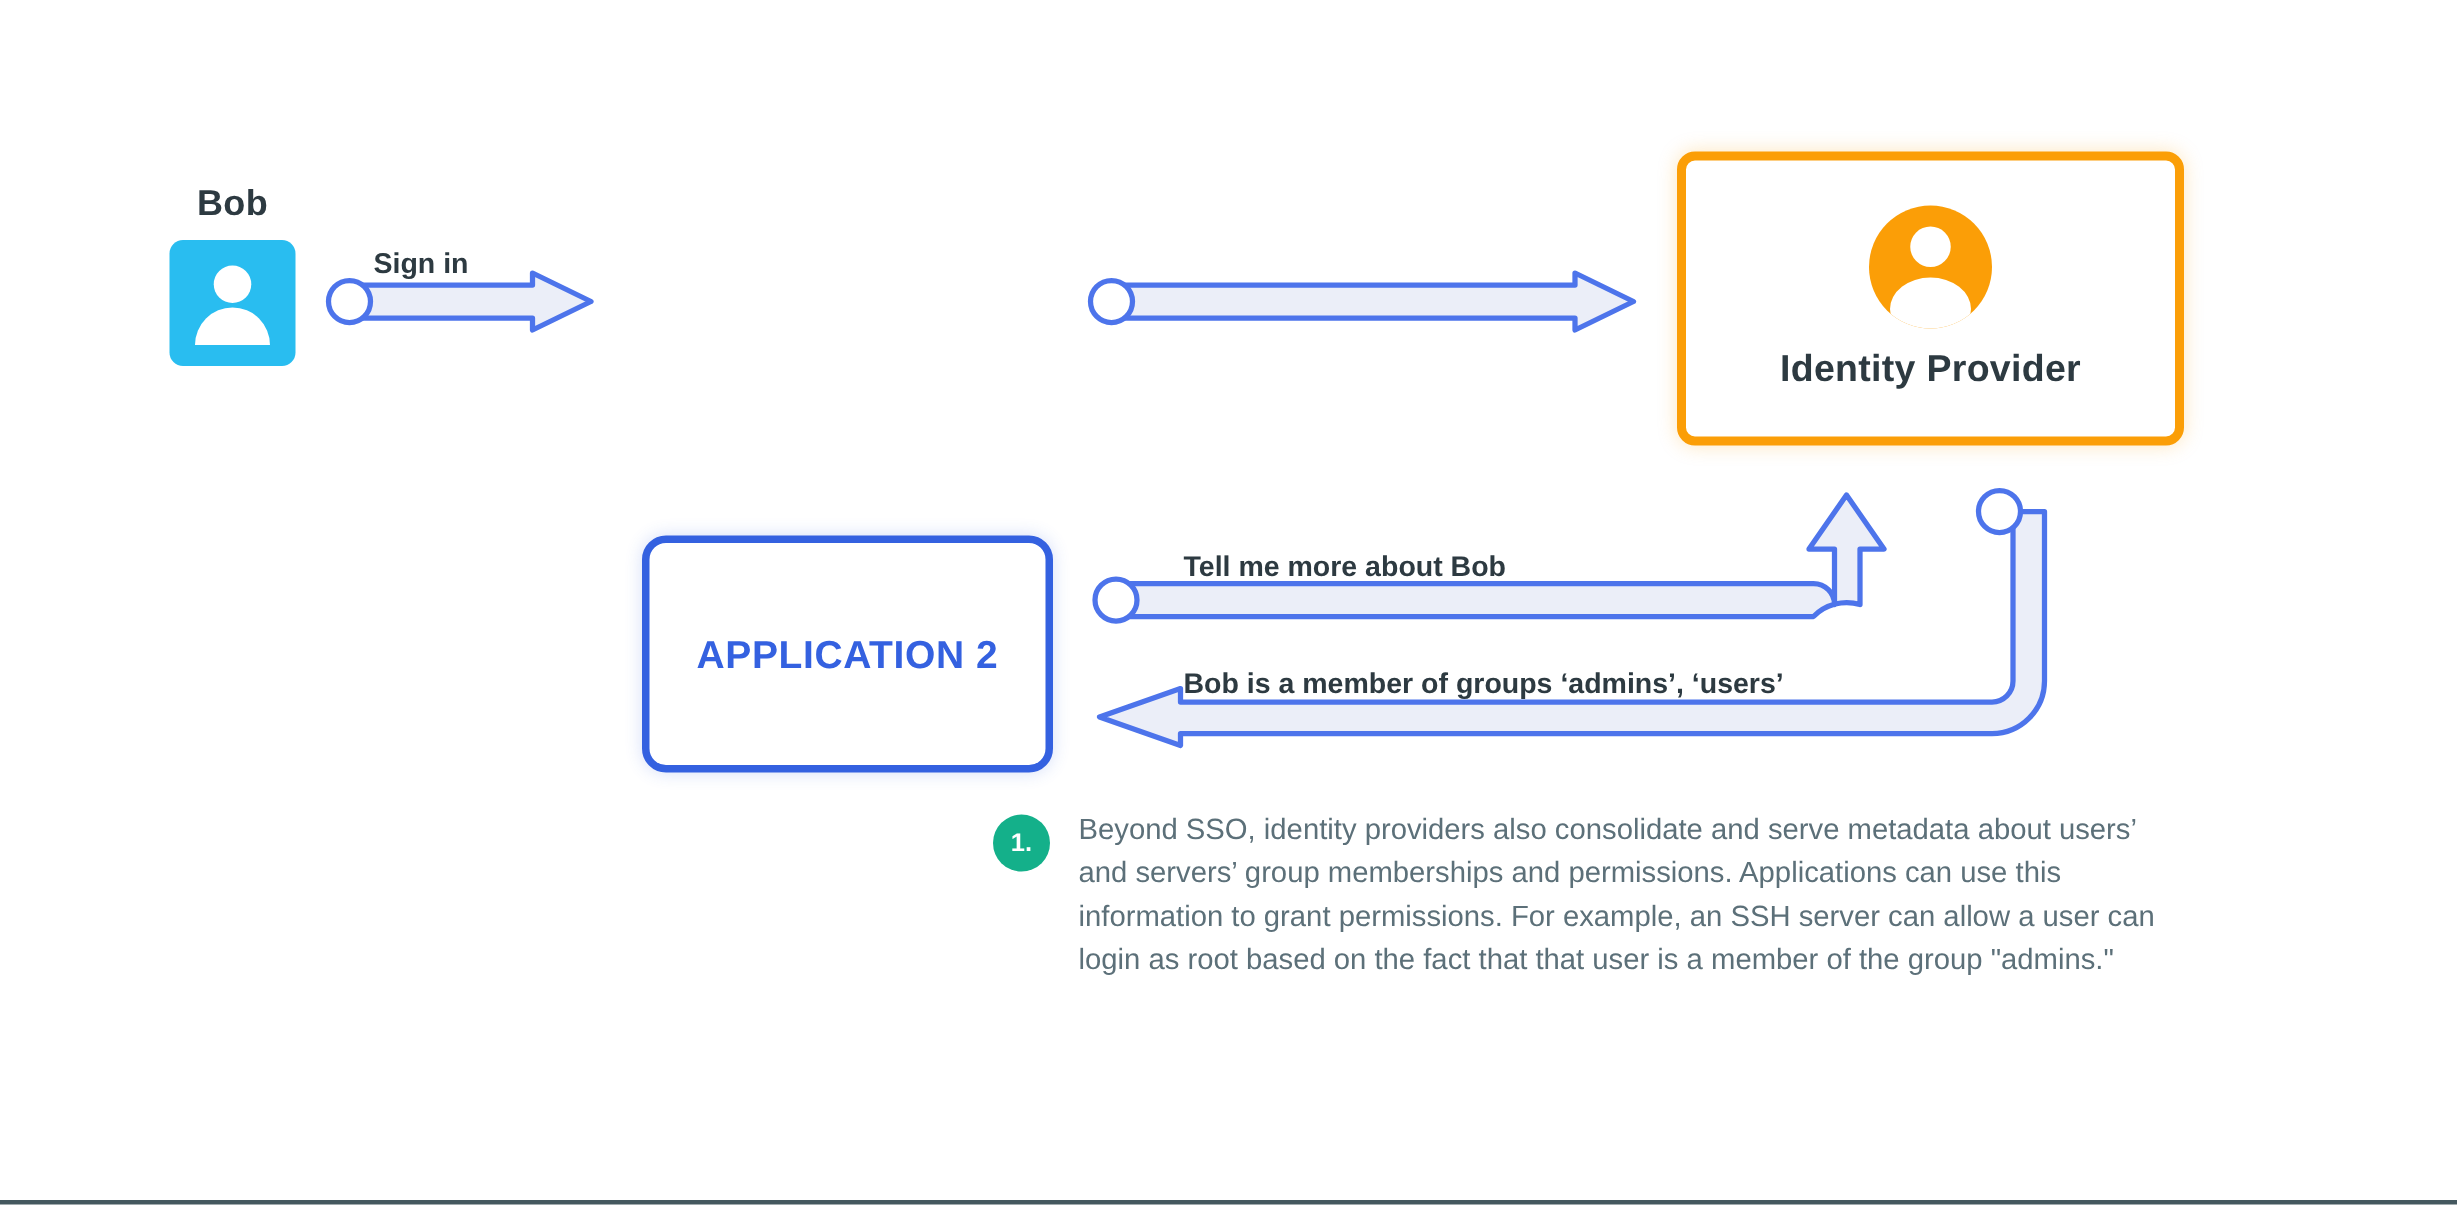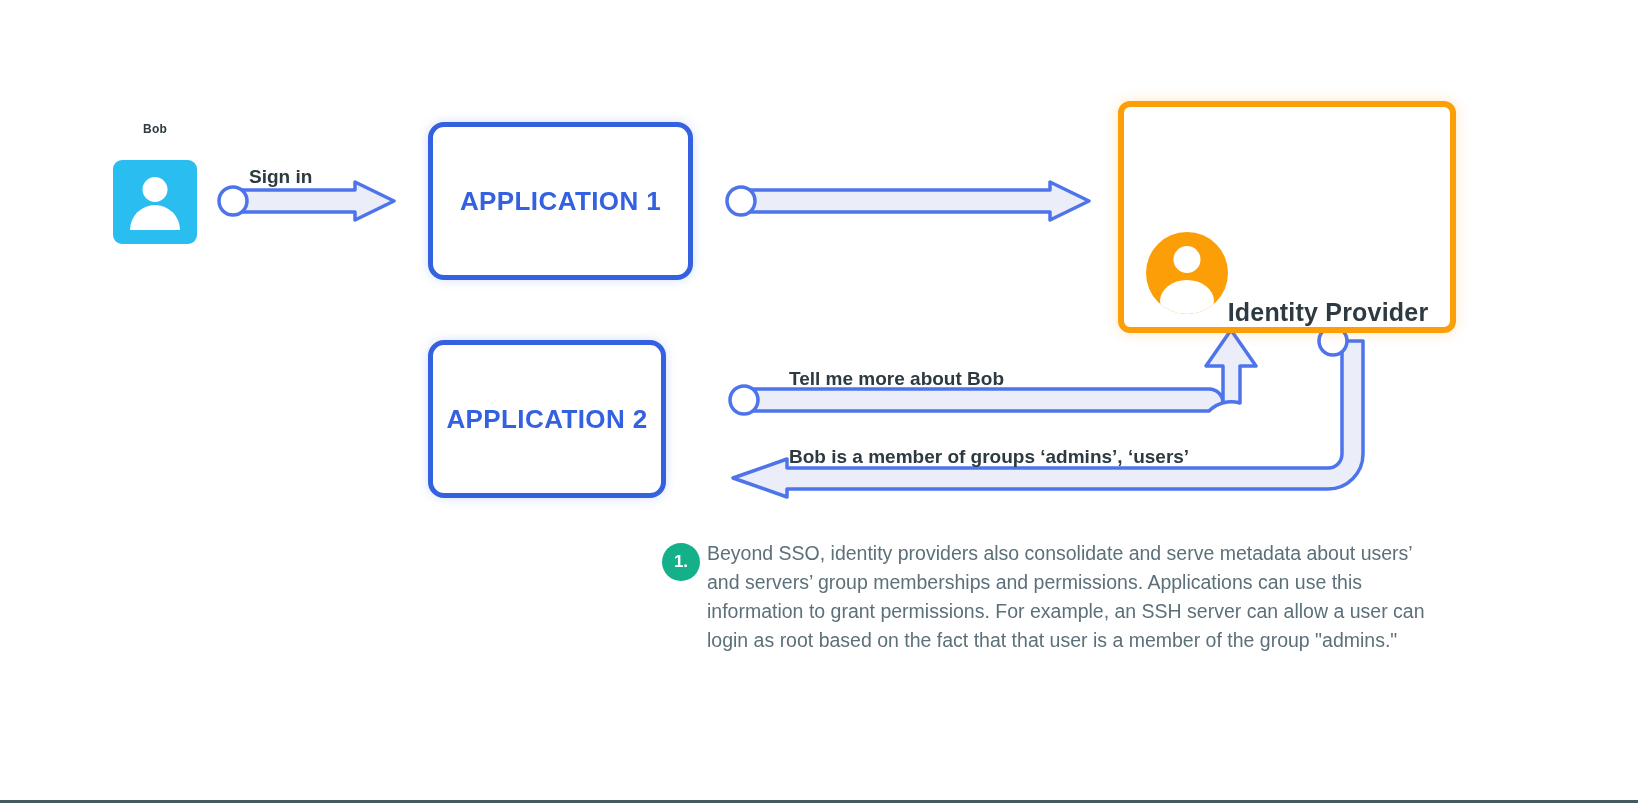--- a/index.html
+++ b/index.html
@@ -20,21 +20,21 @@
     overflow: hidden;
   }
   .abs { position: absolute; }
 
   
   #bob-label {
     left: 105px;
     top: 122px;
     width: 100px;
     text-align: center;
-    font-size: 12px;
+    font-size: 24px;
     font-weight: bold;
     color: #2d3a41;
     letter-spacing: .2px;
   }
   #bob-avatar {
     left: 113px;
     top: 160px;
     width: 84px;
     height: 84px;
     border-radius: 9px;
@@ -72,36 +72,36 @@
     justify-content: center;
     box-sizing: border-box;
   }
   .app-box .app-title {
     font-size: 26px;
     font-weight: bold;
     color: #3461e0;
     letter-spacing: .4px;
   }
   #app1-box { left: 428px; top: 122px; width: 265px; height: 158px; }
-  #app2-box { left: 428px; top: 340px; width: 238px; height: 158px; }
+  #app2-box { left: 428px; top: 357px; width: 274px; height: 158px; }
 
   
   #idp-box {
     left: 1118px;
     top: 101px;
     width: 338px;
-    height: 232px;
+    height: 196px;
     border: 6px solid #fb9e07;
     border-radius: 12px;
     background: #ffffff;
     box-shadow: 0 0 13px rgba(251, 158, 7, 0.25);
     box-sizing: border-box;
     display: flex;
-    flex-direction: row;
-    align-items: flex-end;
+    flex-direction: column;
+    align-items: center;
     justify-content: center;
   }
   #idp-avatar {
     position: relative;
     width: 82px;
     height: 82px;
     border-radius: 50%;
     background: #fb9e07;
     margin-bottom: 13px;
     overflow: hidden;
@@ -171,21 +171,21 @@
     background: #14b08a;
     color: #ffffff;
     font-size: 17px;
     font-weight: bold;
     display: flex;
     align-items: center;
     justify-content: center;
     margin-top: 4px;
   }
   #footnote-text {
-    margin-left: 7px;
+    margin-left: 19px;
     font-size: 19.5px;
     line-height: 1.49;
     color: #5c7079;
     max-width: 735px;
   }
 
   
   #bottom-rule {
     left: 0;
     top: 800px;
@@ -251,23 +251,20 @@
     </g>
   </svg>
 
   <div class="abs" id="bob-label">Bob</div>
 
   <div class="abs" id="bob-avatar">
     <div class="head"></div>
     <div class="body"></div>
   </div>
 
-  <div class="abs app-box" id="app1-box">
-    <span class="app-title">APPLICATION 1</span>
-  </div>
 
   <div class="abs app-box" id="app2-box">
     <span class="app-title">APPLICATION 2</span>
   </div>
 
   <div class="abs" id="idp-box">
     <div id="idp-avatar">
       <div class="head"></div>
       <div class="body"></div>
     </div>

